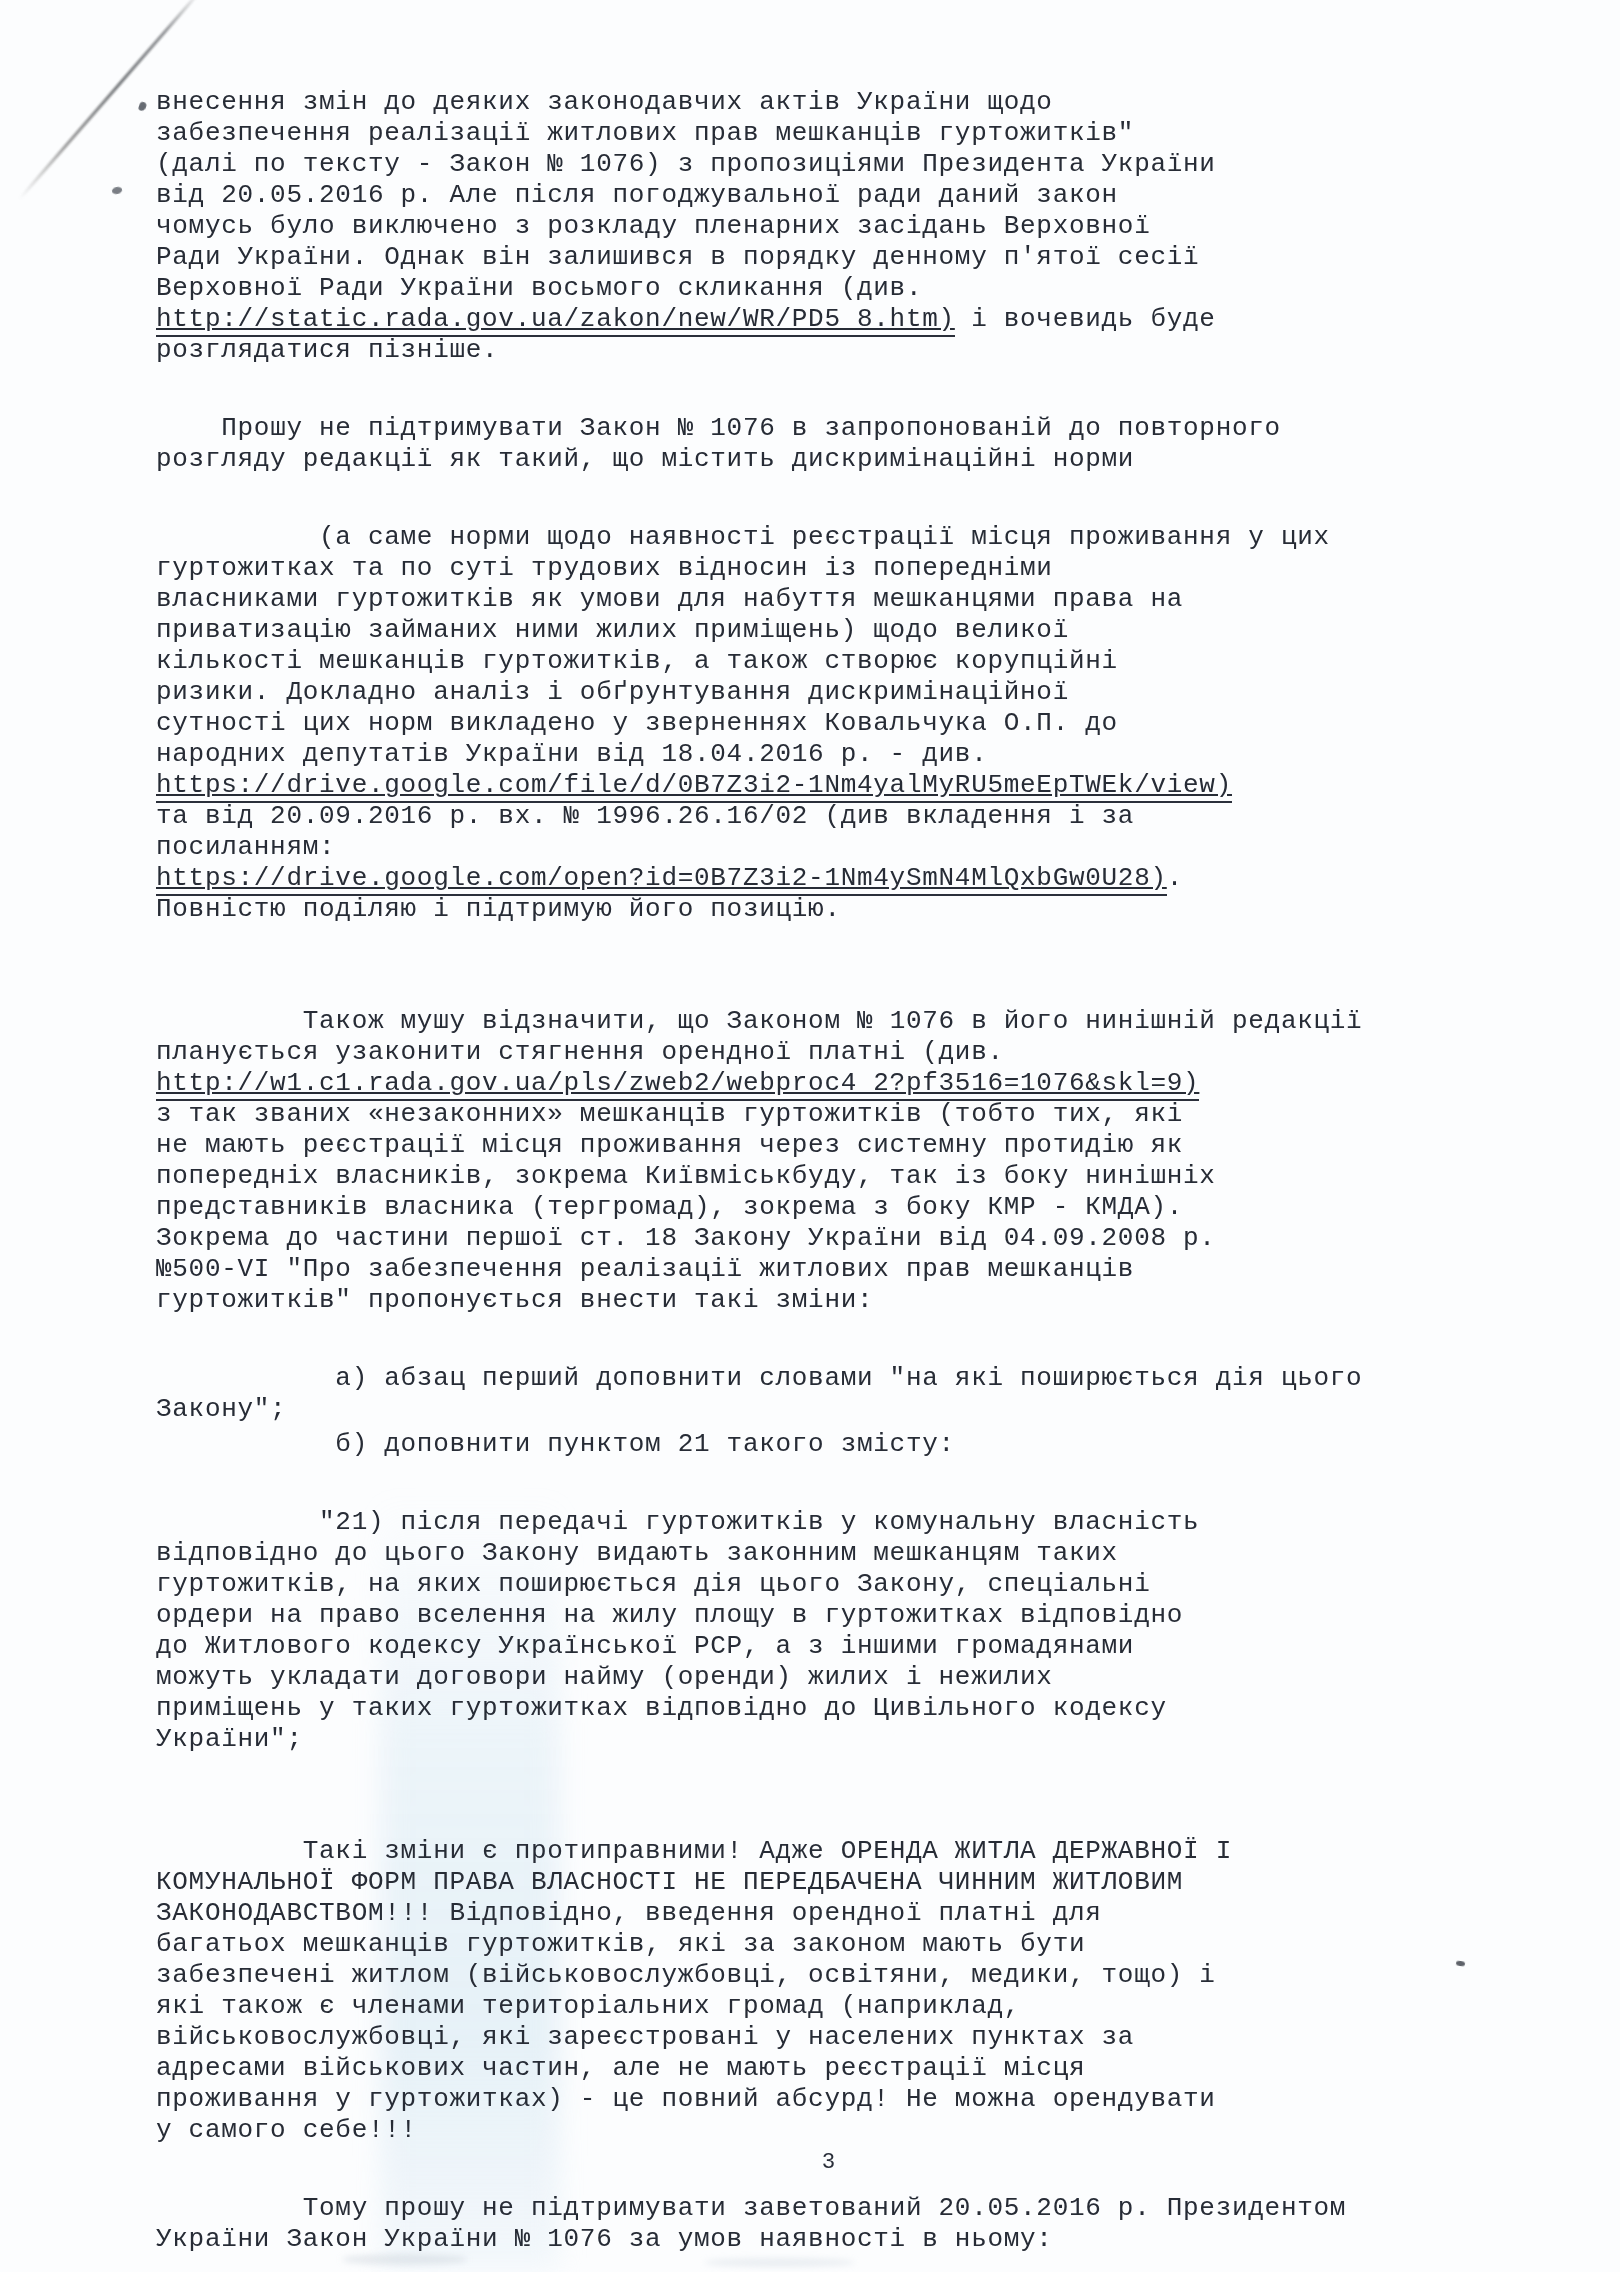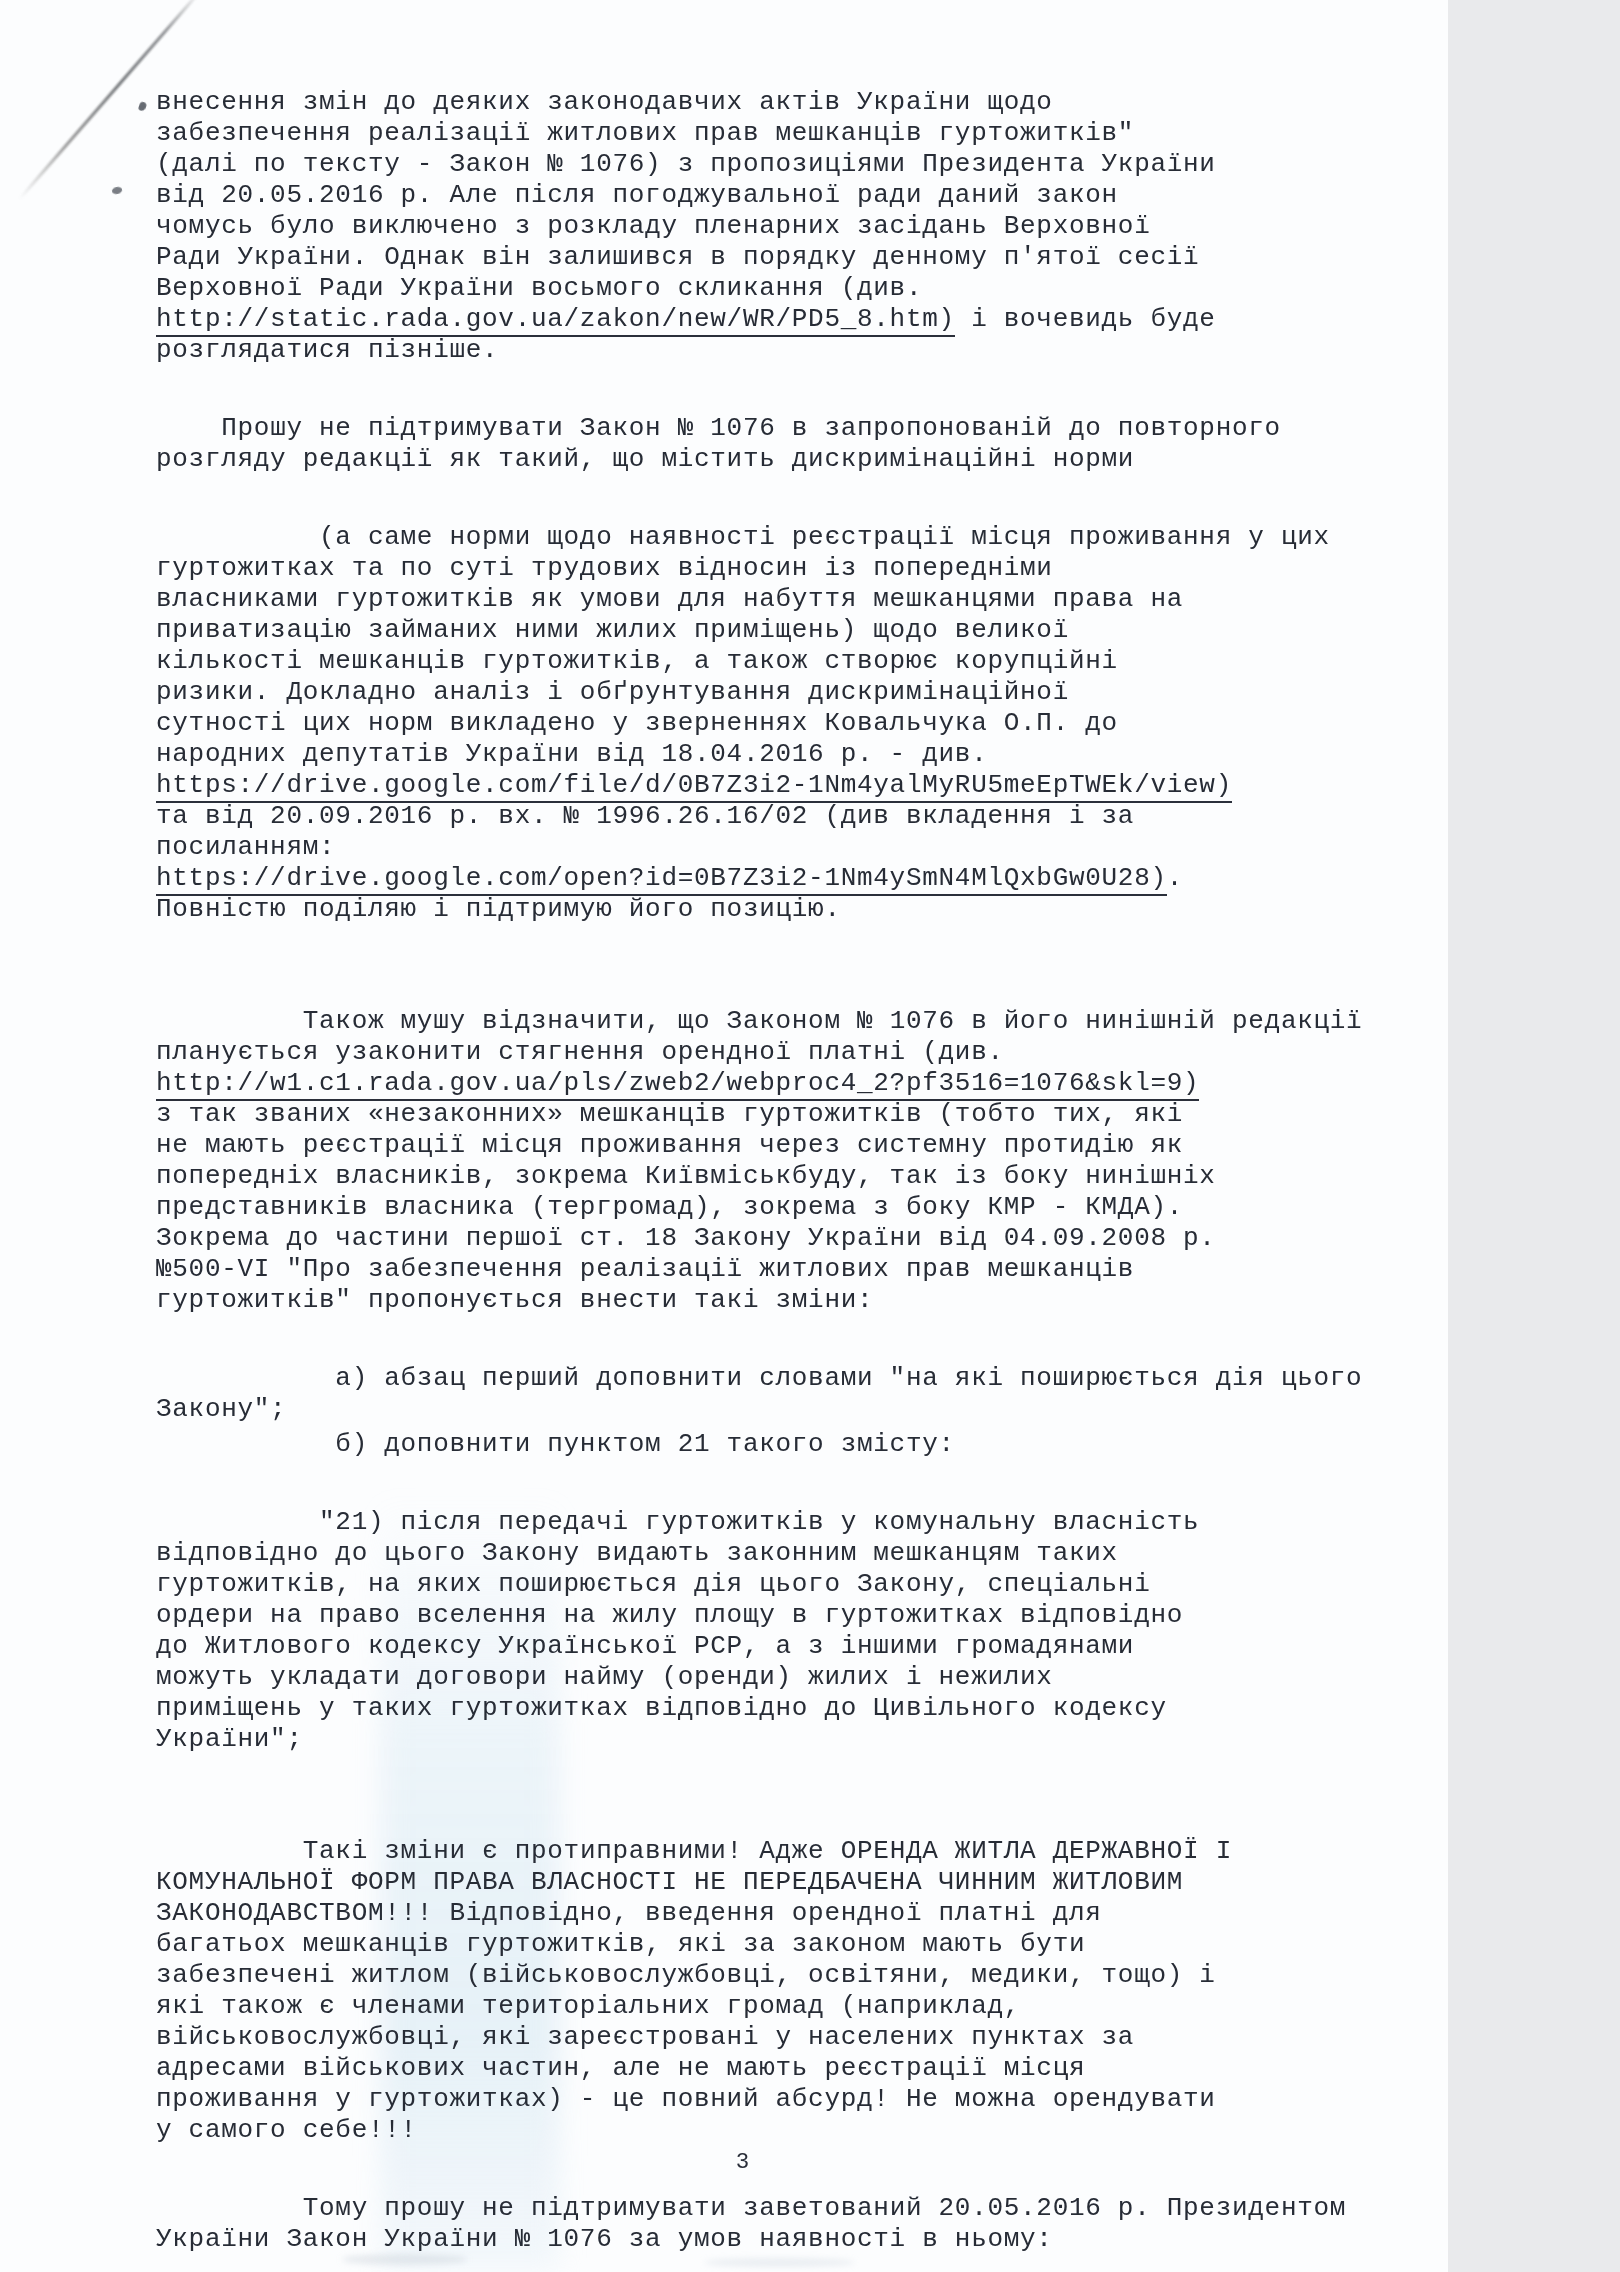--- a/index.html
+++ b/index.html
@@ -1,31 +1,31 @@
 <!DOCTYPE html>
 <html style="font-size:10.5px"><head>
 <meta charset="utf-8">
 <style>
   *{box-sizing:border-box;}
   html,body{margin:0;padding:0;}
   body{width:1620px;height:2273px;background:#e9eaec;}
   .page{
-    position:relative;width:1448px;height:2273px;background:#fcfdfe;overflow:hidden;
+    position:relative;width:1620px;height:2273px;background:#fcfdfe;overflow:hidden;
     font-family:"Liberation Mono","DejaVu Sans Mono",monospace;color:#272c36;
   }
   .doc{
     position:absolute;left:156px;top:84px;width:1387px;
     font-size:26px;line-height:31px;letter-spacing:0.7px;white-space:pre-wrap;
   }
   .para{margin:0;}
   .para.g1{margin-top:47px;}
   .para.g2{margin-top:81px;}
   .para.g0{margin-top:3.3px;}
   .line{min-height:31px;}
-  .u{border-bottom:2.6px solid #2b303b;padding-bottom:0.7px;}
+  .u{border-bottom:2.6px solid #2b303b;padding-bottom:0.7px;text-decoration:underline;}
   .page-number{
     position:absolute;left:0;top:2149px;width:100%;text-align:center;
     font-size:22.4px;letter-spacing:0;transform:translateX(18.4px);color:#2a2f3a;
   }
   
   .artifact-line{
     position:absolute;left:20px;top:197px;width:276px;height:3.3px;border-radius:2px;
     background:linear-gradient(90deg,rgba(140,140,140,0) 0%,#9a9a9a 25%,#6f7275 55%,#8d8f92 80%,rgba(160,160,160,0) 100%);
     transform:rotate(-49deg);transform-origin:left center;filter:blur(0.8px);
   }

